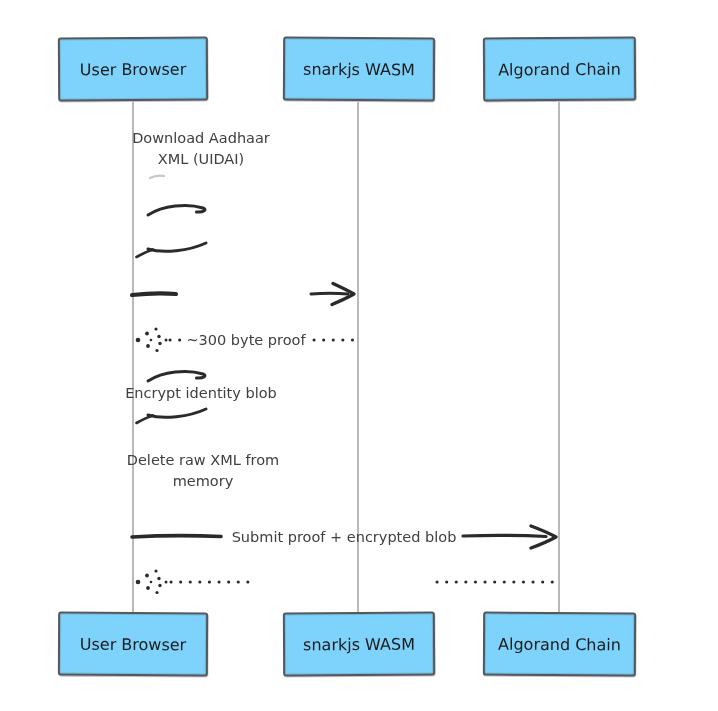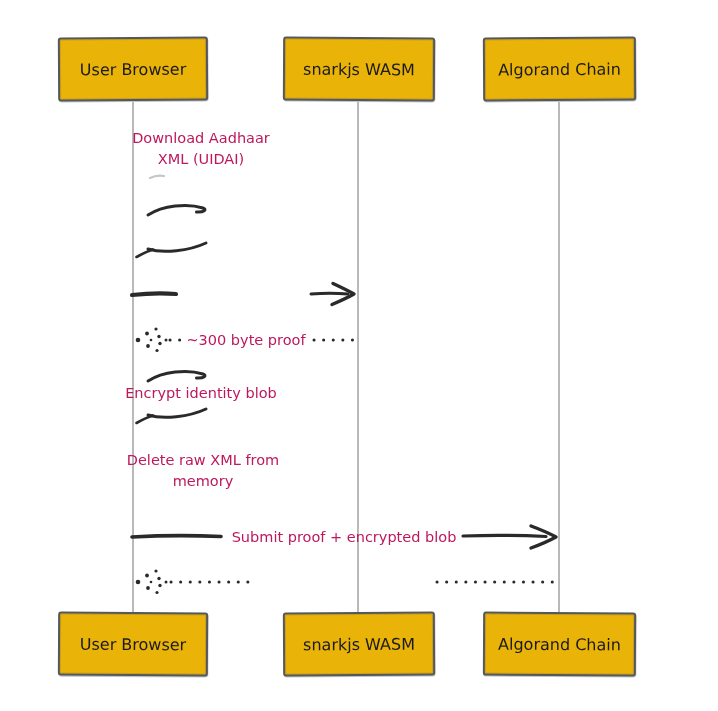--- a/index.html
+++ b/index.html
@@ -3,31 +3,31 @@
 <meta charset="utf-8">
 <style>
   html,body{margin:0;padding:0;background:#ffffff;}
   .canvas{
     position:relative;width:718px;height:711px;background:#ffffff;
     font-family:"DejaVu Sans", sans-serif;overflow:hidden;
   }
   svg.overlay{position:absolute;left:0;top:0;z-index:1;}
   .actor{
     position:absolute;width:150px;height:64px;box-sizing:border-box;
-    background:#eab308;border:2px solid #54575c;border-radius:3px;
+    background:#7dd3fc;border:2px solid #54575c;border-radius:3px;
     box-shadow:inset 0 0 0 1px rgba(84,87,92,.22), 0.5px 1px 0 0 rgba(84,87,92,.35);
     display:flex;align-items:center;justify-content:center;
     z-index:2;color:#1b1b1b;font-size:16px;
   }
   .rot-a{transform:rotate(-0.35deg);}
   .rot-b{transform:rotate(0.3deg);}
   .actor-label{white-space:nowrap;}
   .msg{
     position:absolute;z-index:3;font-size:14.5px;line-height:21px;
-    color:#be185d;text-align:center;transform:translateX(-50%);
+    color:#404040;text-align:center;transform:translateX(-50%);
   }
   .nowrap{white-space:nowrap;}
 </style>
 </head>
 <body>
 
 <div class="canvas">
 
   <svg class="overlay" width="718" height="711" viewBox="0 0 718 711">
 

